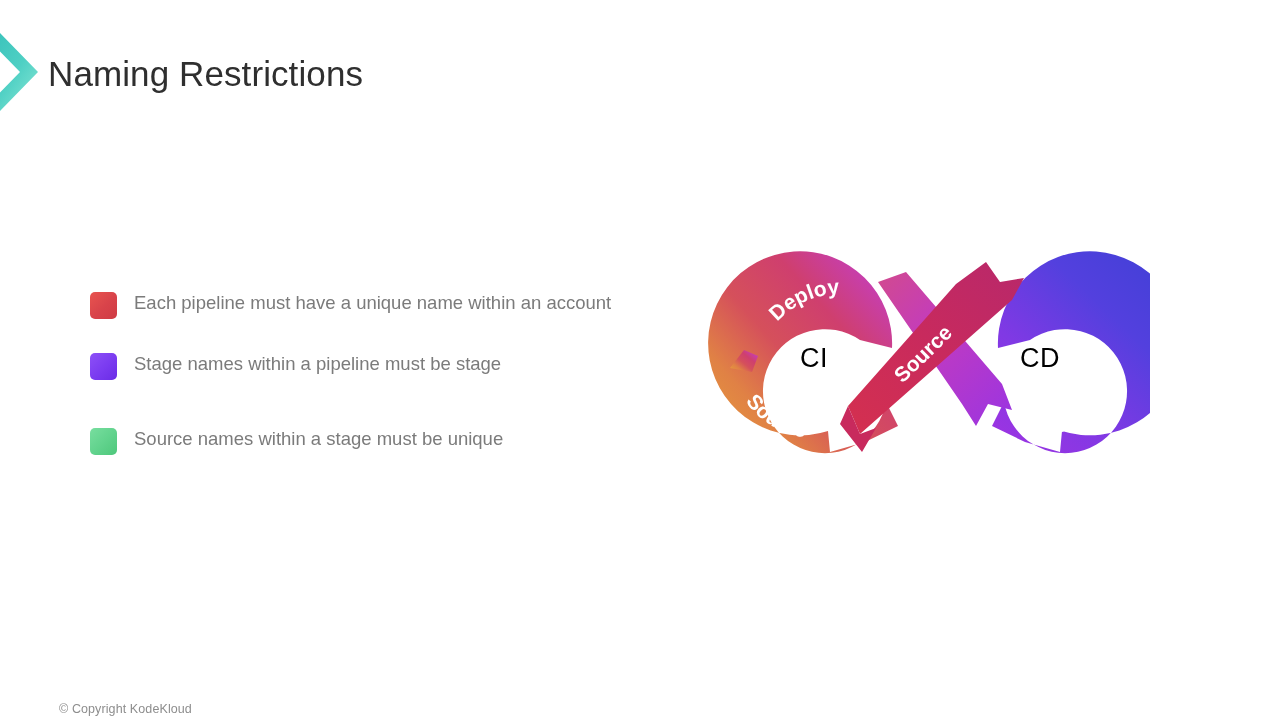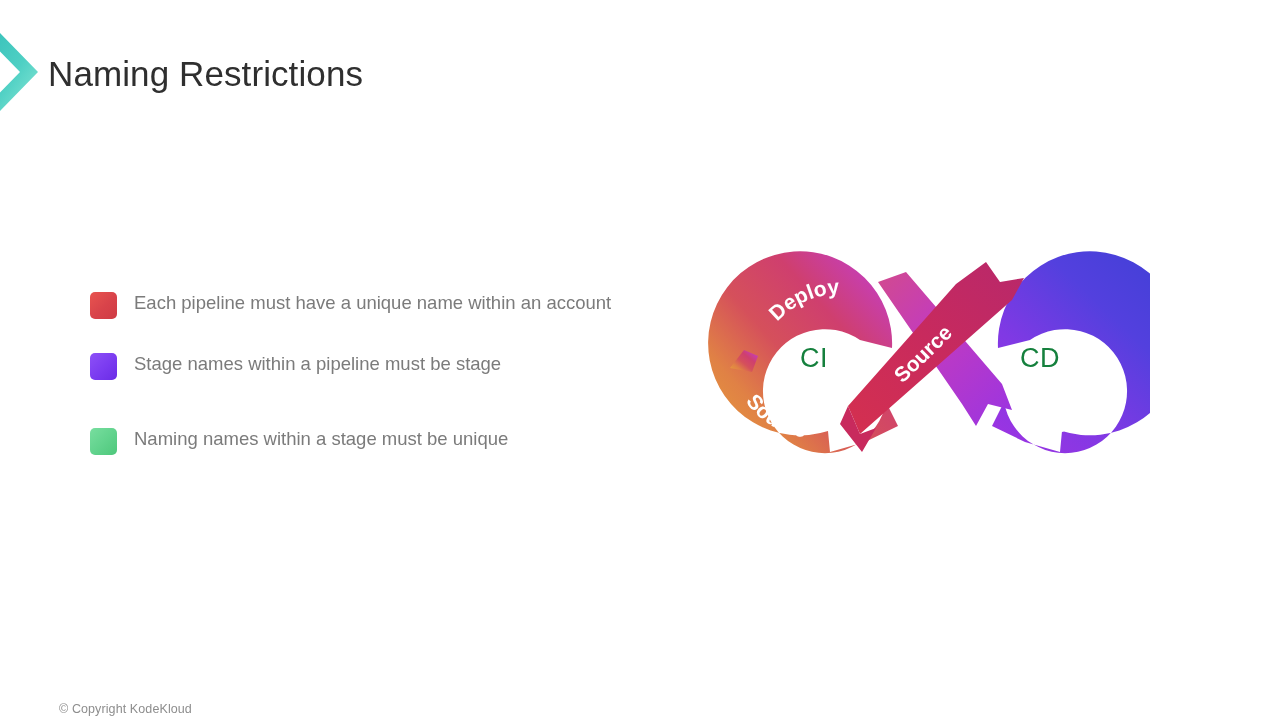--- a/index.html
+++ b/index.html
@@ -90,21 +90,21 @@
     height: 245px;
   }
   .infinity-figure svg {
     display: block;
     width: 450px;
     height: 245px;
   }
   .loop-center-label {
     position: absolute;
     font-size: 27px;
-    color: #15803d;
+    color: #000000;
     font-weight: 400;
     letter-spacing: 0.5px;
   }
   .loop-center-label.ci { left: 100px; top: 105px; }
   .loop-center-label.cd { left: 310px; top: 105px; margin-left: 10px; }
 
   
   .footer-copyright {
     position: absolute;
     left: 59px;
@@ -143,21 +143,21 @@
       <div class="bullet-text">Each pipeline must have a unique name within an account</div>
     </div>
 
     <div class="bullet-row gap-extra">
       <div class="bullet-square" style="background:linear-gradient(135deg,#8d50f7 0%,#7a3bf0 55%,#6a2ce6 100%);"></div>
       <div class="bullet-text">Stage names within a pipeline must be stage</div>
     </div>
 
     <div class="bullet-row">
       <div class="bullet-square" style="background:linear-gradient(135deg,#78de9f 0%,#60d28c 55%,#4ec77b 100%);"></div>
-      <div class="bullet-text">Naming names within a stage must be unique</div>
+      <div class="bullet-text">Source names within a stage must be unique</div>
     </div>
 
   </div>
 
   <div class="infinity-figure">
 
     <svg viewBox="0 0 450 245" xmlns="http://www.w3.org/2000/svg">
       <defs>
 
         <linearGradient id="ciGrad" x1="0.05" y1="0.95" x2="0.95" y2="0.1">

